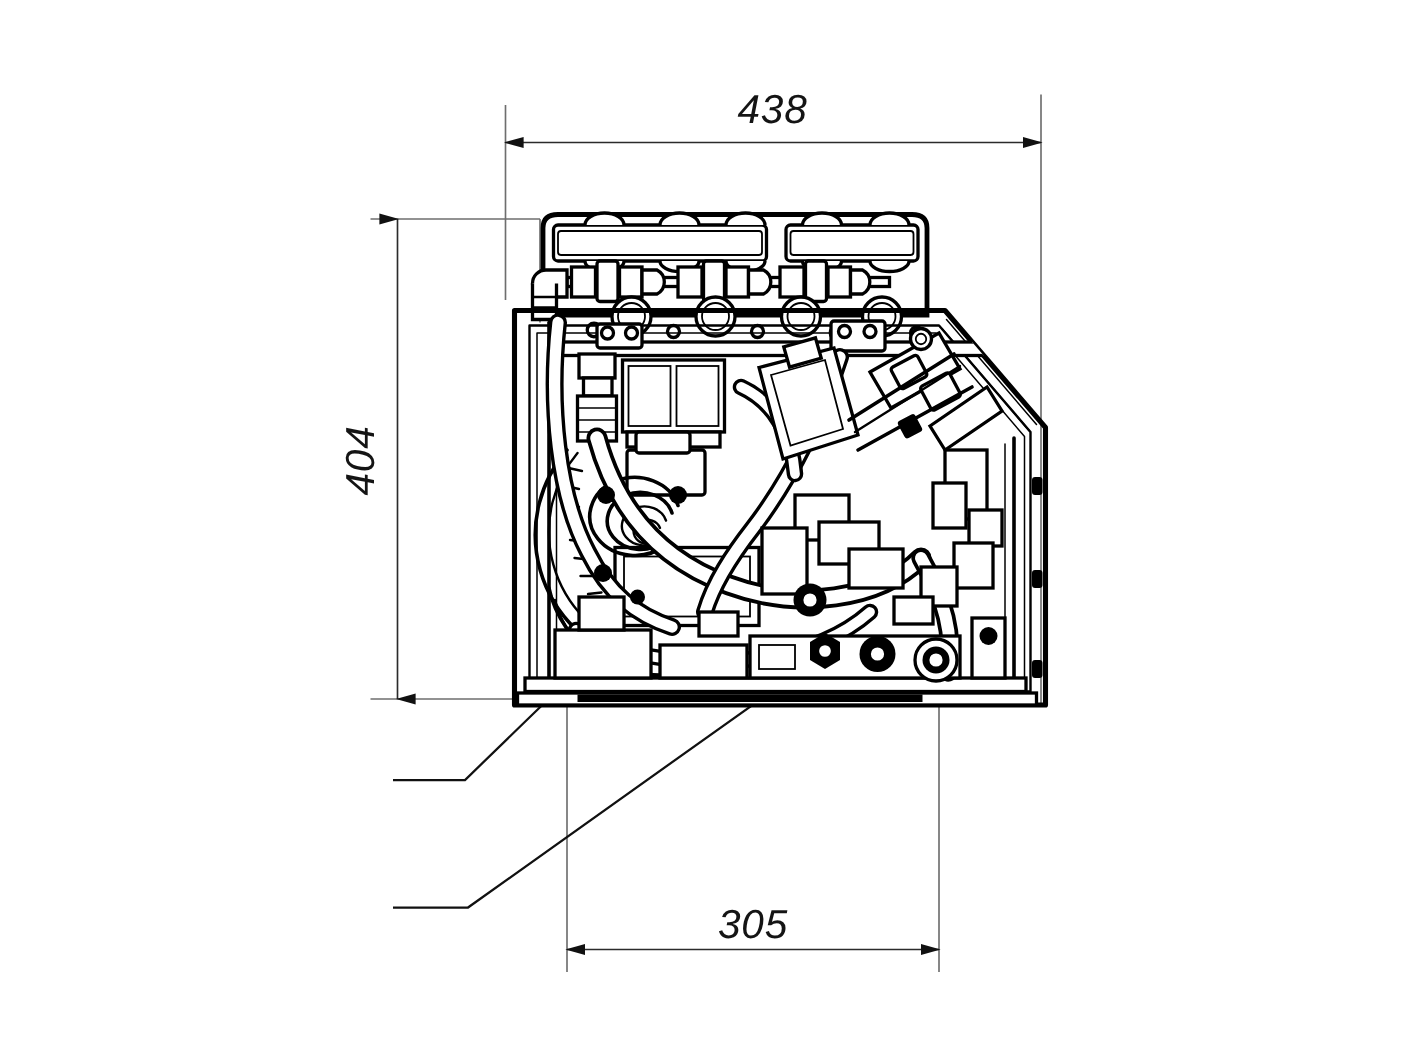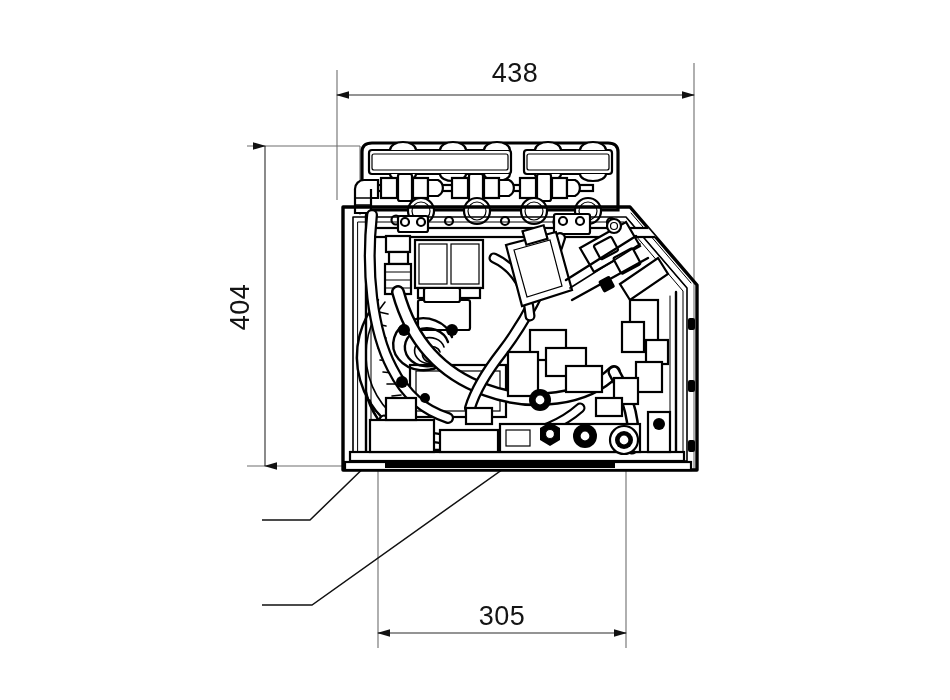--- a/index.html
+++ b/index.html
@@ -2,21 +2,21 @@
 <html><head>
 <meta charset="utf-8">
 <title>Technical Dimension Drawing</title>
 <style>
   html,body{margin:0;padding:0;background:#ffffff;}
   body{
     width:950px;height:700px;overflow:hidden;
     font-family:"Liberation Sans","DejaVu Sans",sans-serif;
     position:relative;
   }
-  #stage{position:absolute;left:0;top:0;width:950px;height:700px;background:#f9a8d4;}
+  #stage{position:absolute;left:0;top:0;width:950px;height:700px;background:#f9a8d4;font-style:italic;}
   svg#drawing{display:block;width:950px;height:700px;}
   .dimtext{
     font-family:"Liberation Sans","DejaVu Sans",sans-serif;
     font-size:27px;
     fill:#141414;
     font-weight:400;
     letter-spacing:0.5px;
   }
   .dimline{stroke:#2b2b2b;stroke-width:1.1;fill:none;}
   .extline{stroke:#6e6e6e;stroke-width:1.1;fill:none;}

